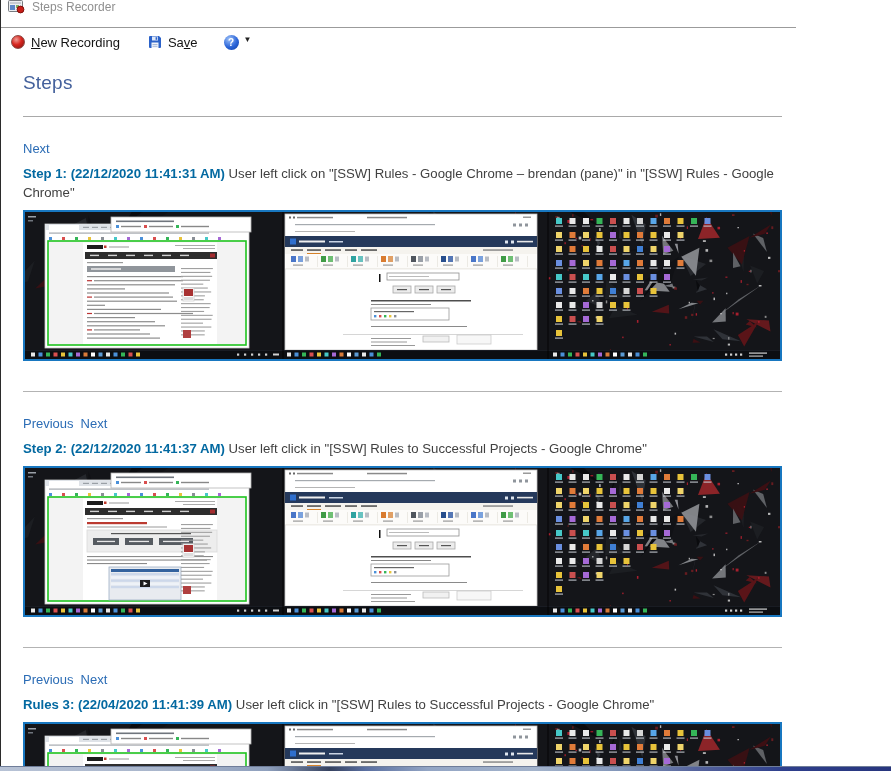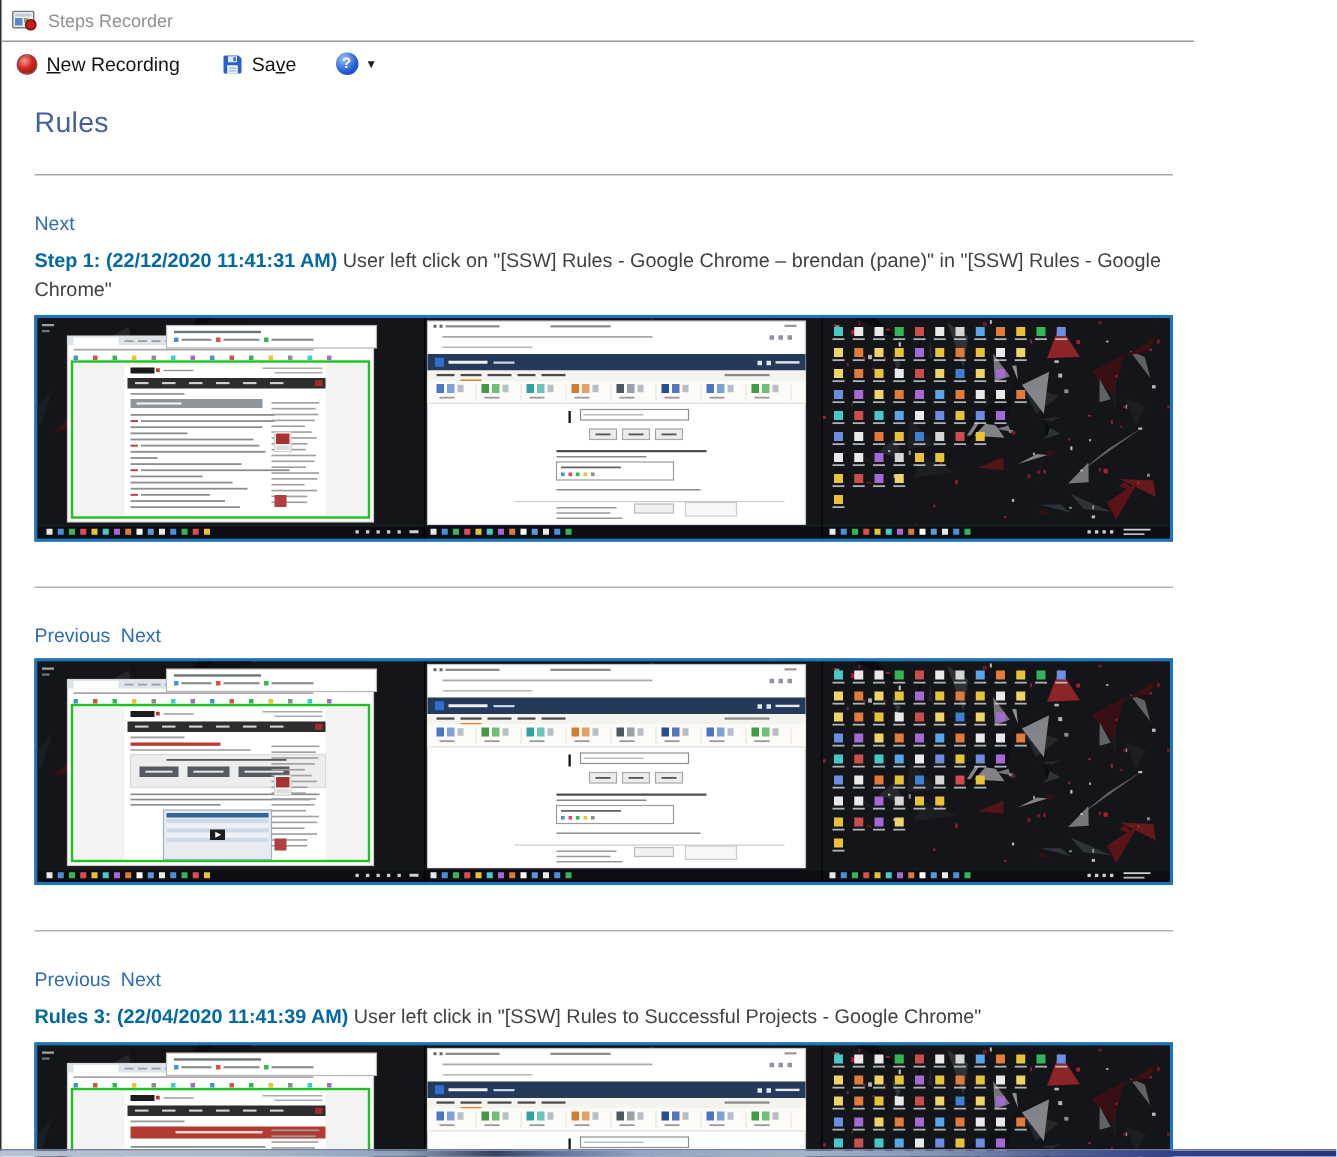--- a/index.html
+++ b/index.html
@@ -2,25 +2,25 @@
 <html><head>
 <meta charset="utf-8">
 <style>
   html,body{margin:0;padding:0}
   body{
     width:891px;height:771px;overflow:hidden;background:#ffffff;
     font-family:"Liberation Sans",sans-serif;position:relative;
   }
   .app-window{position:absolute;left:0;top:0;width:796px;height:771px;background:#fff;border-left:1px solid #2b2b2b;box-sizing:border-box}
   
-  .titlebar{height:27px;border-bottom:1px solid #9b9b9b;display:flex;align-items:center;padding-left:7px;gap:7px}
+  .titlebar{height:27px;border-bottom:1px solid #9b9b9b;display:flex;padding-left:7px;gap:7px}
   .title-text{font-size:12px;color:#8f8f8f}
   
   .toolbar{height:29px;display:flex;align-items:center;padding-left:5px}
-  .tbtn{display:flex;align-items:center;gap:6px;font-size:13px;color:#141414;padding:3px 8px 3px 4px;border:1px solid transparent;border-radius:2px;cursor:default}
+  .tbtn{display:flex;gap:6px;font-size:13px;color:#141414;padding:3px 8px 3px 4px;border:1px solid transparent;border-radius:2px;cursor:default}
   .rec-icon{width:14px;height:14px;border-radius:50%;
     background:radial-gradient(circle at 36% 30%, #f09a93 0%, #d8261f 45%, #7c0f0c 100%);
     border:1px solid #8c4a44;box-sizing:border-box}
   .help-btn{margin-left:12px;gap:3px}
   .help-icon{width:15px;height:15px;border-radius:50%;
     background:radial-gradient(circle at 35% 28%, #9cc0f7 0%, #2a64d8 55%, #0d3ba0 100%);
     color:#fff;font-size:10px;font-weight:bold;display:flex;align-items:center;justify-content:center;line-height:1}
   .caret{font-size:8px;color:#222;margin-left:2px}
   
   .content{margin-left:22px;width:759px}
@@ -75,21 +75,21 @@
       </span>
       <span>Sa<u>v</u>e</span>
     </div>
     <div class="tbtn help-btn">
       <span class="help-icon">?</span>
       <span class="caret">▼</span>
     </div>
   </div>
 
   <div class="content">
-    <h1 class="steps-heading">Rules</h1>
+    <h1 class="steps-heading">Steps</h1>
     <hr class="divider">
 
     <section>
       <div class="linkrow">
         <a>Next</a>
       </div>
       <div class="steptext">
         <b><span>Step 1:</span>
         <span>(22/12/2020 11:41:31 AM)</span></b>
         <span>User left click on "[SSW] Rules - Google Chrome – brendan (pane)" in "[SSW] Rules - Google Chrome"</span>
@@ -627,20 +627,25 @@
             <rect x="522.6" y="0" width="0.8" height="147" fill="#000"></rect>
           </svg>
         </div>
       <hr class="divider between">
     </section>
 
     <section>
       <div class="linkrow">
         <a>Previous</a>
         <a>Next</a>
+      </div>
+      <div class="steptext">
+        <b><span>Step 2:</span>
+        <span>(22/12/2020 11:41:37 AM)</span></b>
+        <span>User left click in "[SSW] Rules to Successful Projects - Google Chrome"</span>
       </div>
       <div class="thumb">
           <svg width="755" height="147" viewBox="0 0 755 147" preserveAspectRatio="none">
             <rect x="0" y="0" width="755" height="147" fill="#141519"></rect>
             <polygon points="368.8,78.7 359.3,88.4 372.6,76.2" fill="#25272c"></polygon>
             <polygon points="214.7,95.0 224.1,90.8 218.0,108.7" fill="#0a0b0e"></polygon>
             <polygon points="106.9,3.2 164.4,-14.4 127.5,10.5" fill="#101115"></polygon>
             <polygon points="505.7,31.6 508.6,34.4 497.3,47.2" fill="#101115"></polygon>
             <polygon points="259.2,58.3 264.8,42.6 268.0,46.6" fill="#101115"></polygon>
             <polygon points="571.6,80.3 560.7,89.0 577.9,95.4" fill="#25272c"></polygon>

